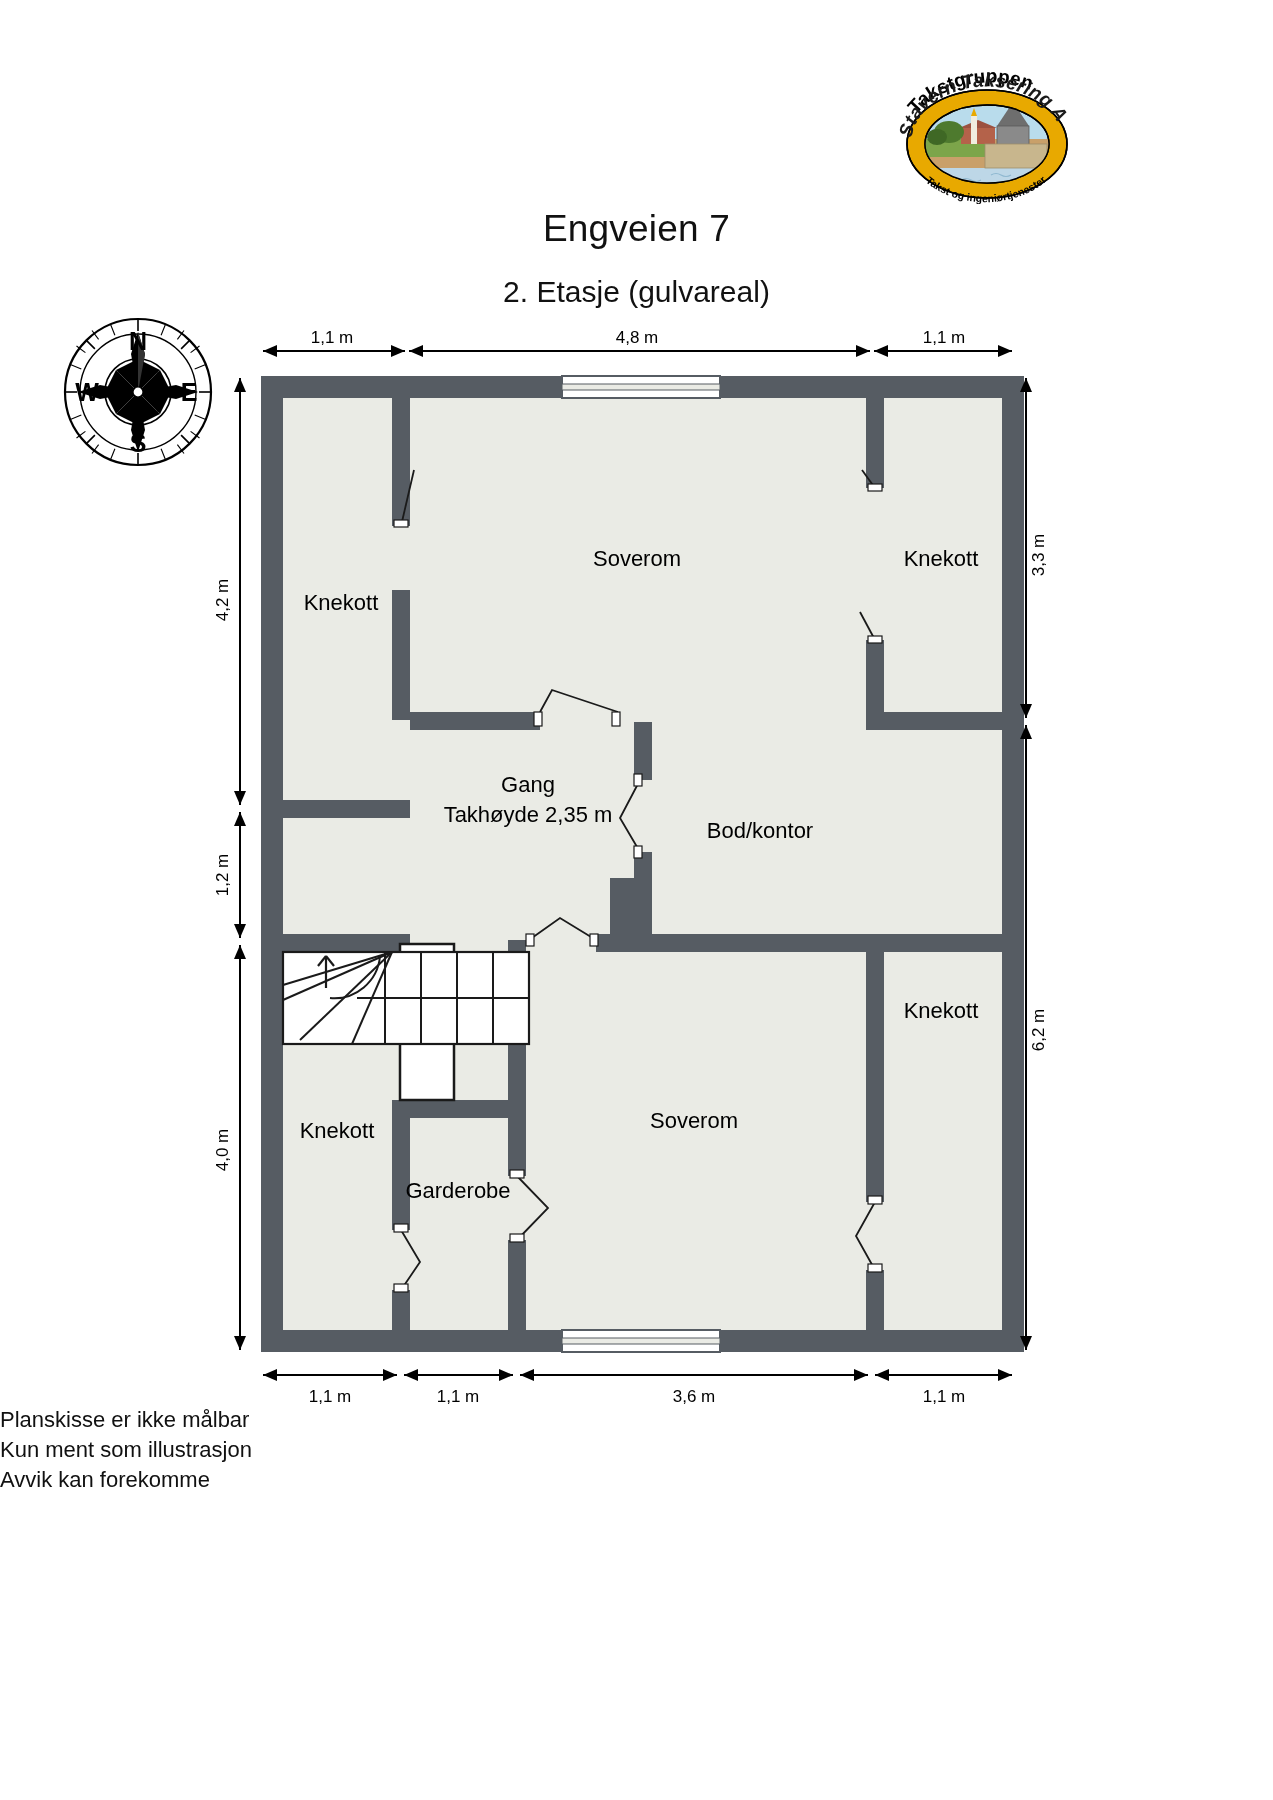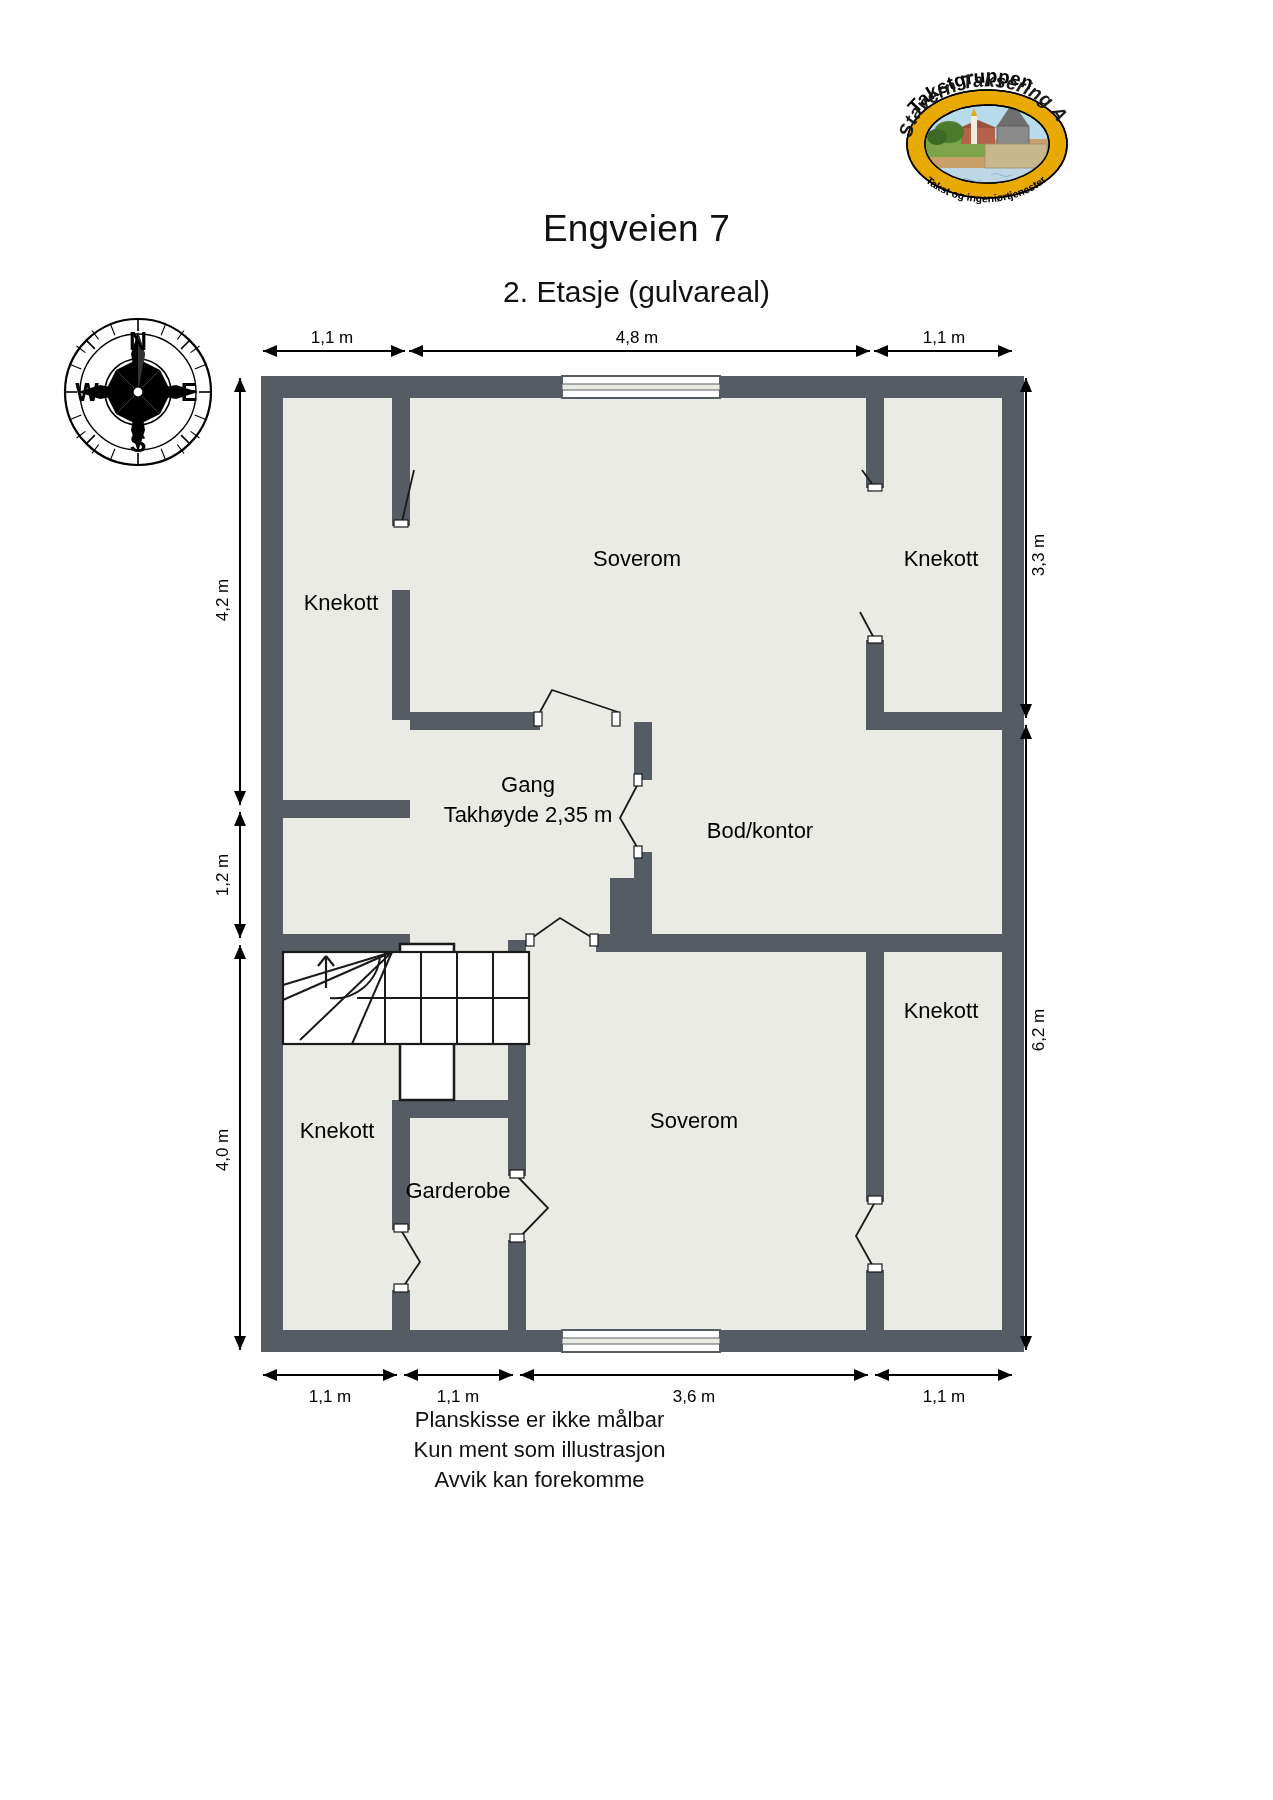--- a/index.html
+++ b/index.html
@@ -17,21 +17,21 @@
   #title{position:absolute;left:0;top:208px;width:1273px;text-align:center;
          font-size:37px;letter-spacing:.2px;}
   #subtitle{position:absolute;left:0;top:275px;width:1273px;text-align:center;
             font-size:30px;}
   
   #compass{position:absolute;left:58px;top:312px;width:160px;height:160px;}
   
   #plan{position:absolute;left:0;top:0;width:1273px;height:1800px;}
   #plan svg{display:block;}
   
-  #footer{position:absolute;left:0;top:1405px;width:1079px;text-align:center;
+  #footer{position:absolute;left:0;top:1405px;width:1079px;
           font-size:22px;line-height:30px;}
   #footer div{white-space:pre;}
   .dimlabel{font-size:17px;font-family:"Liberation Sans",sans-serif;}
   .roomlabel{font-size:22px;font-family:"Liberation Sans",sans-serif;}
 </style>
 </head>
 <body>
 
 <div id="logo">
   <svg width="196" height="160" viewBox="0 0 196 160" xmlns="http://www.w3.org/2000/svg">

